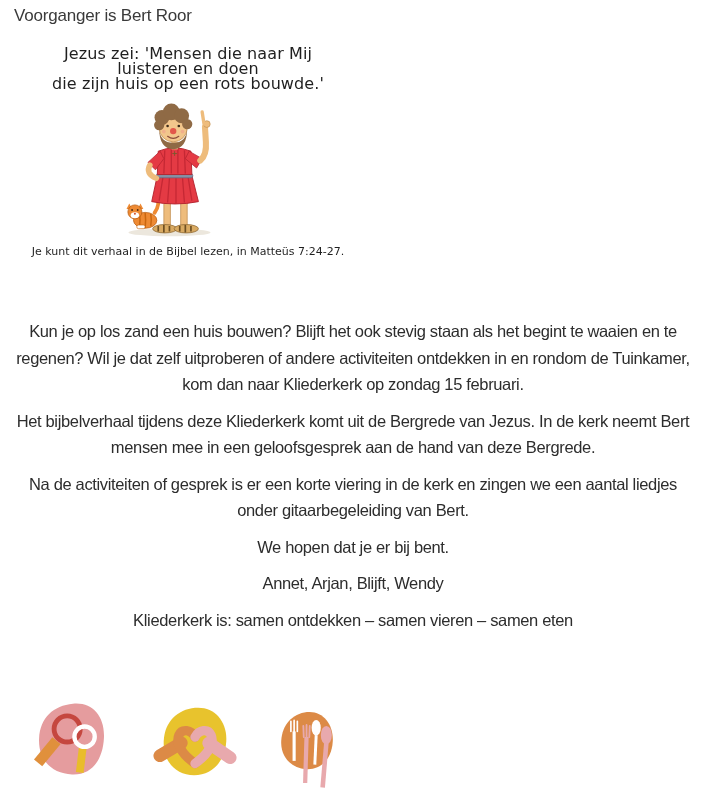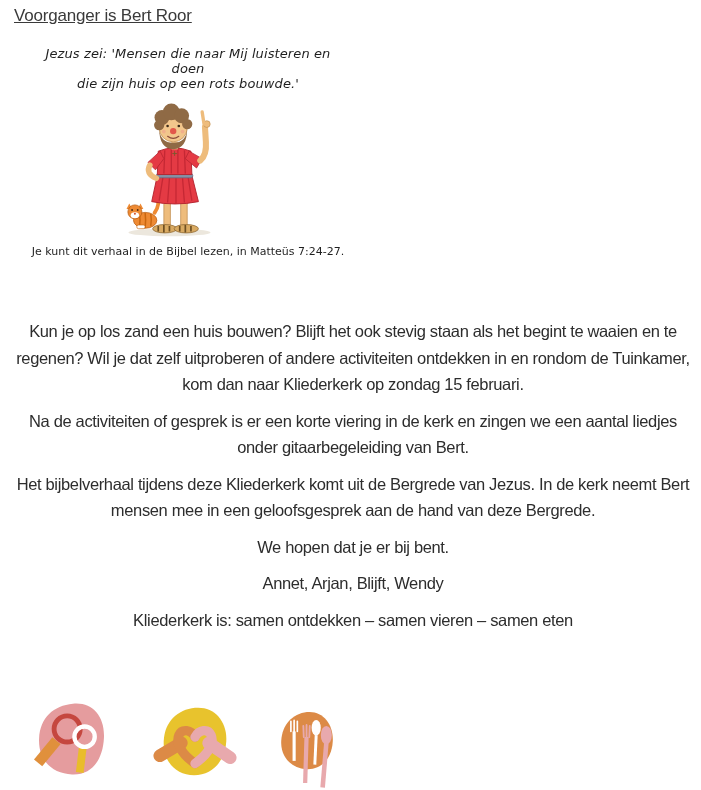--- a/index.html
+++ b/index.html
@@ -14,37 +14,35 @@
   }
   .page-title {
     position: absolute;
     left: 14px;
     top: 6px;
     margin: 0;
     font-size: 17px;
     font-weight: 400;
     letter-spacing: -0.2px;
     color: #3a3a3a;
-    text-decoration: underline;
   }
   .illustration {
     position: absolute;
     left: 30px;
     top: 46px;
     width: 316px;
     margin: 0;
     text-align: center;
   }
   .quote {
     font-family: cursive, "DejaVu Sans", sans-serif;
-    font-size: 13px;
+    font-size: 16px;
     line-height: 15px;
     color: #1f1f1f;
     letter-spacing: 0.1px;
-    font-style: italic;
   }
   .figure-svg {
     display: block;
     margin: 6px auto 0 auto;
     transform: translateX(-12px);
   }
   .illustration figcaption {
     font-family: cursive, "DejaVu Sans", sans-serif;
     font-size: 11px;
     color: #1f1f1f;
@@ -152,22 +150,22 @@
         <circle cx="62" cy="37" r="2" fill="#f0a08a" opacity="0.6"></circle>
         <circle cx="82" cy="37" r="2" fill="#f0a08a" opacity="0.6"></circle>
       </g>
     </svg>
 
     <figcaption>Je kunt dit verhaal in de Bijbel lezen, in Matteüs 7:24-27.</figcaption>
   </figure>
 
   <div class="body-text">
     <p>Kun je op los zand een huis bouwen? Blijft het ook stevig staan als het begint te waaien en te regenen? Wil je dat zelf uitproberen of andere activiteiten ontdekken in en rondom de Tuinkamer, kom dan naar Kliederkerk op zondag 15 februari.</p>
+    <p>Het bijbelverhaal tijdens deze Kliederkerk komt uit de Bergrede van Jezus. In de kerk neemt Bert mensen mee in een geloofsgesprek aan de hand van deze Bergrede.</p>
     <p>Na de activiteiten of gesprek is er een korte viering in de kerk en zingen we een aantal liedjes onder gitaarbegeleiding van Bert.</p>
-    <p>Het bijbelverhaal tijdens deze Kliederkerk komt uit de Bergrede van Jezus. In de kerk neemt Bert mensen mee in een geloofsgesprek aan de hand van deze Bergrede.</p>
     <p>We hopen dat je er bij bent.</p>
     <p>Annet, Arjan, Blijft, Wendy</p>
     <p>Kliederkerk is: samen ontdekken – samen vieren – samen eten</p>
   </div>
 
   <div class="icon-row">
 
     <svg class="icon icon-discover" width="88" height="92" viewBox="0 0 90 95" aria-hidden="true">
       <path d="M46 7 C66 5 79 20 78 42 C77 64 66 81 45 80 C25 79 10 66 11 43 C12 21 26 9 46 7 Z" fill="#e59c9e"></path>
       <line x1="29" y1="45" x2="10" y2="68" stroke="#e0903c" stroke-width="11"></line>

